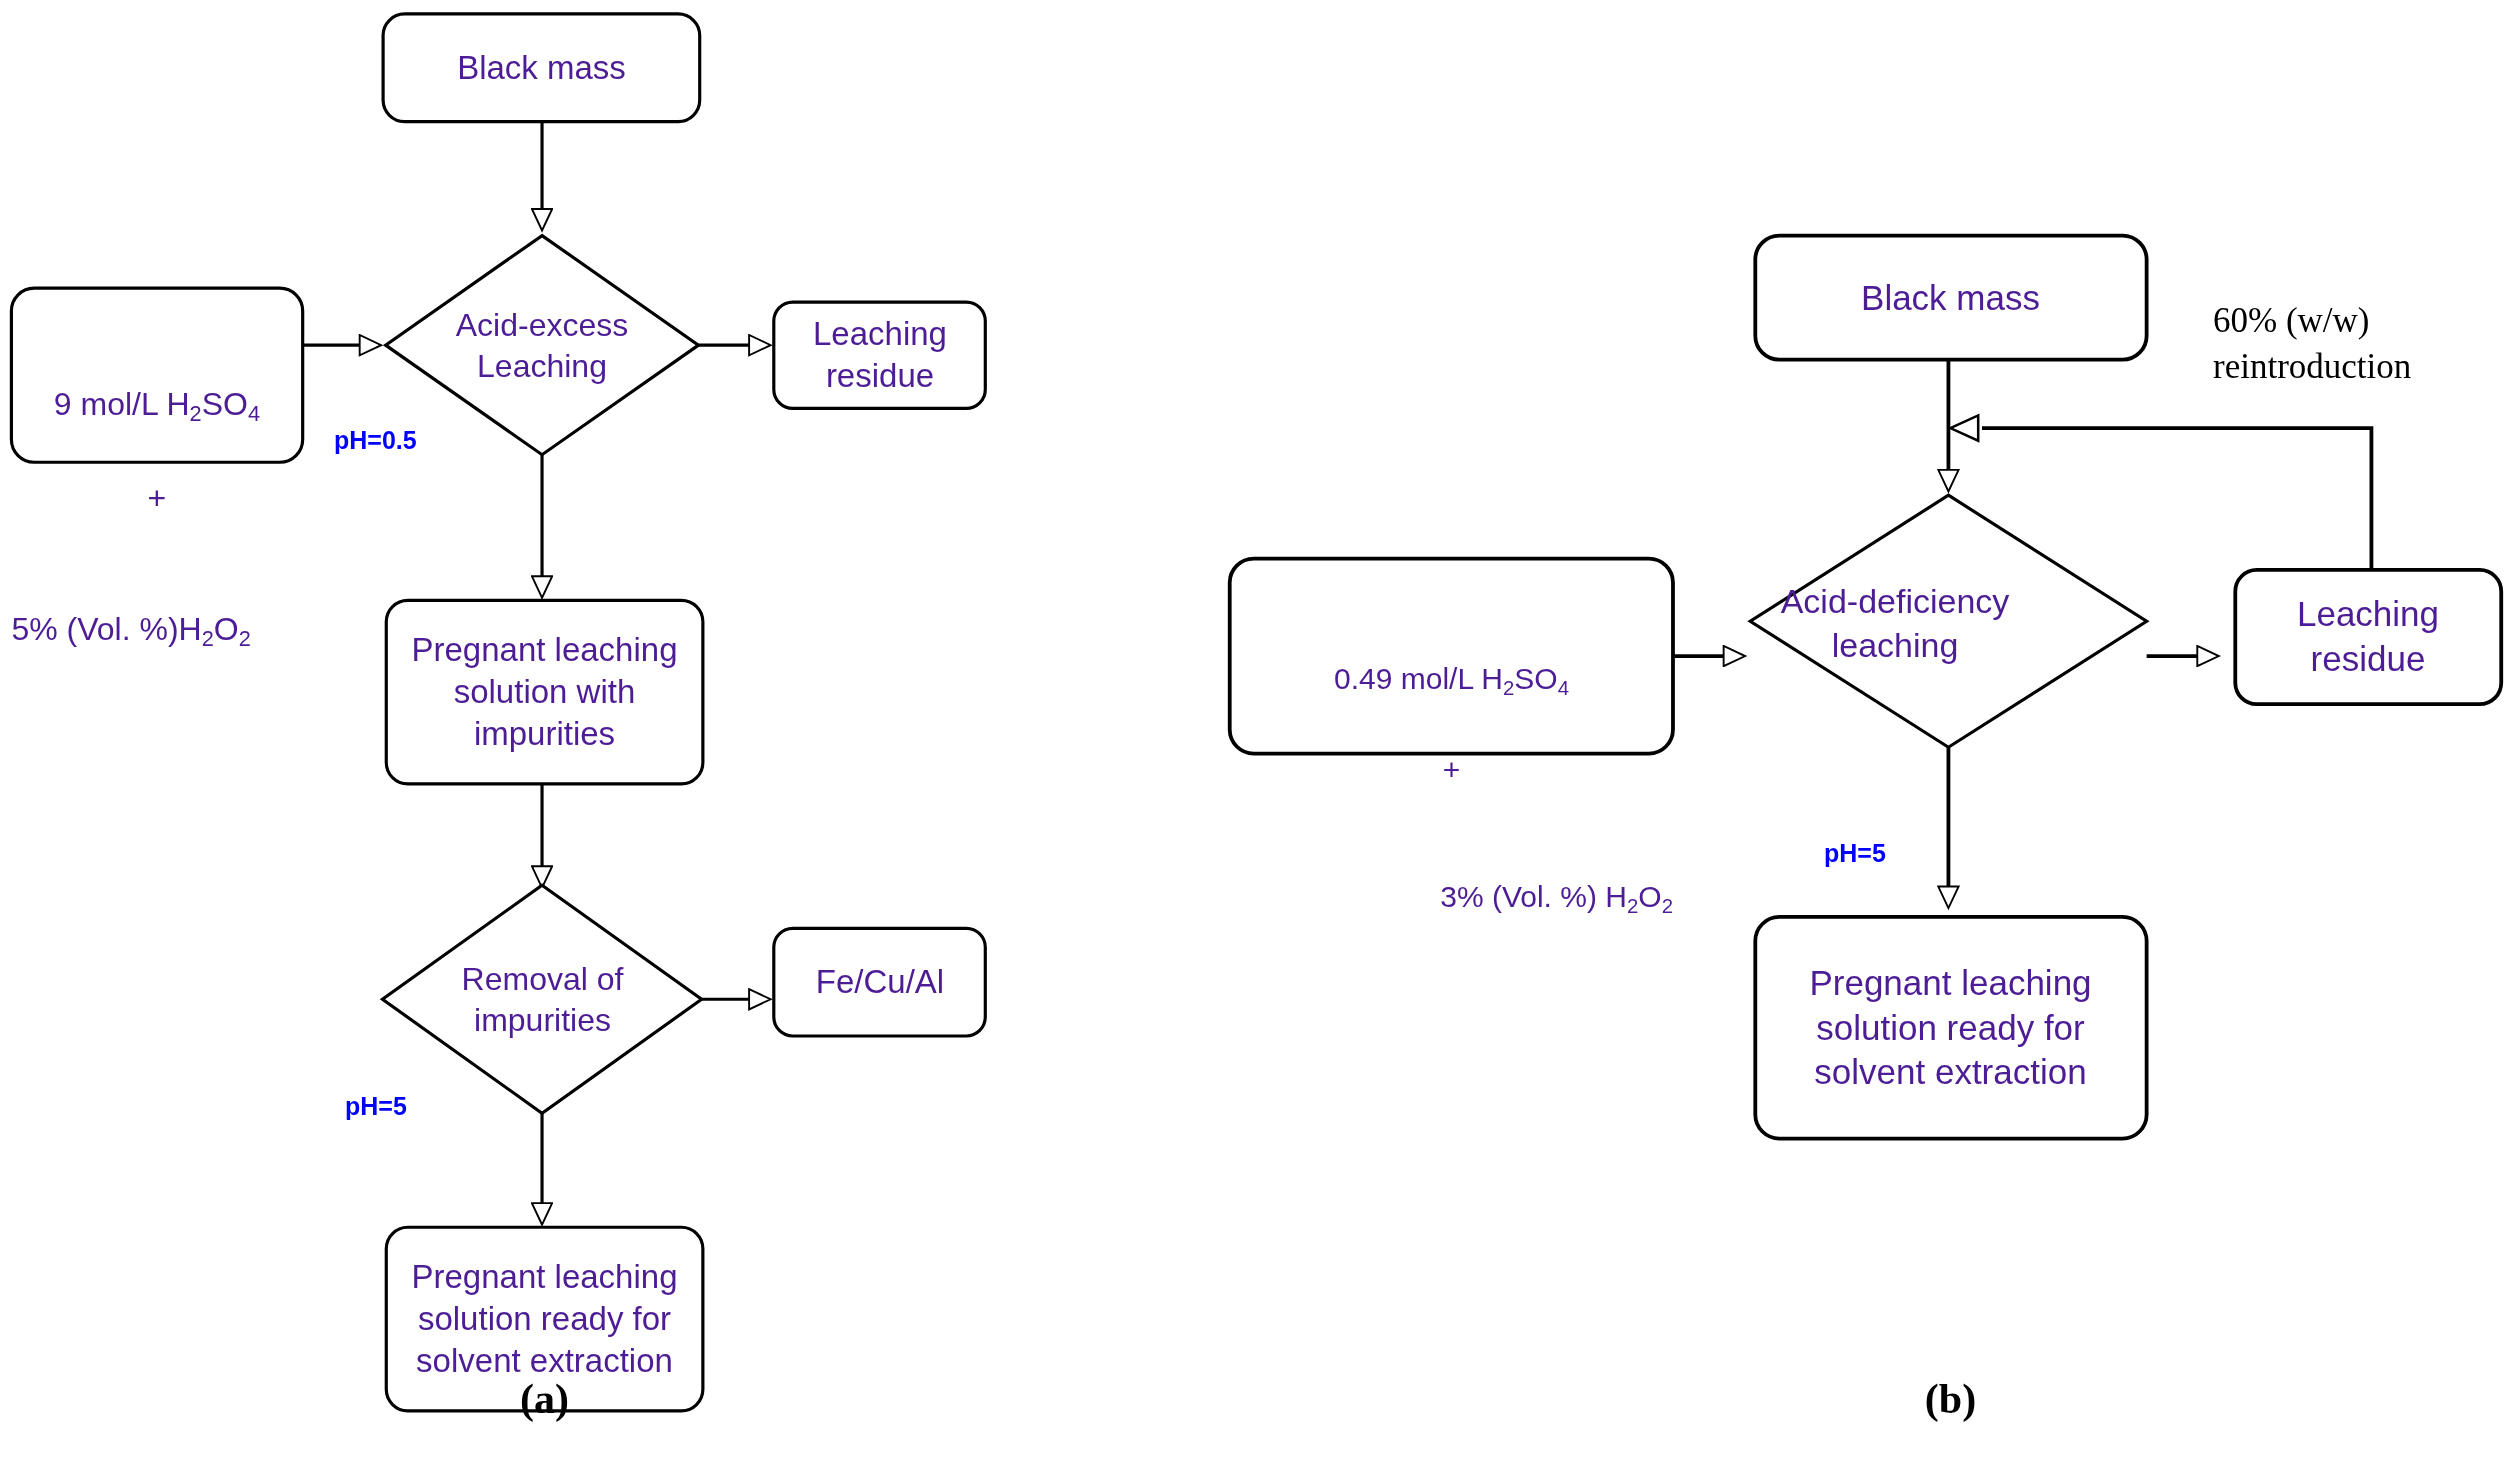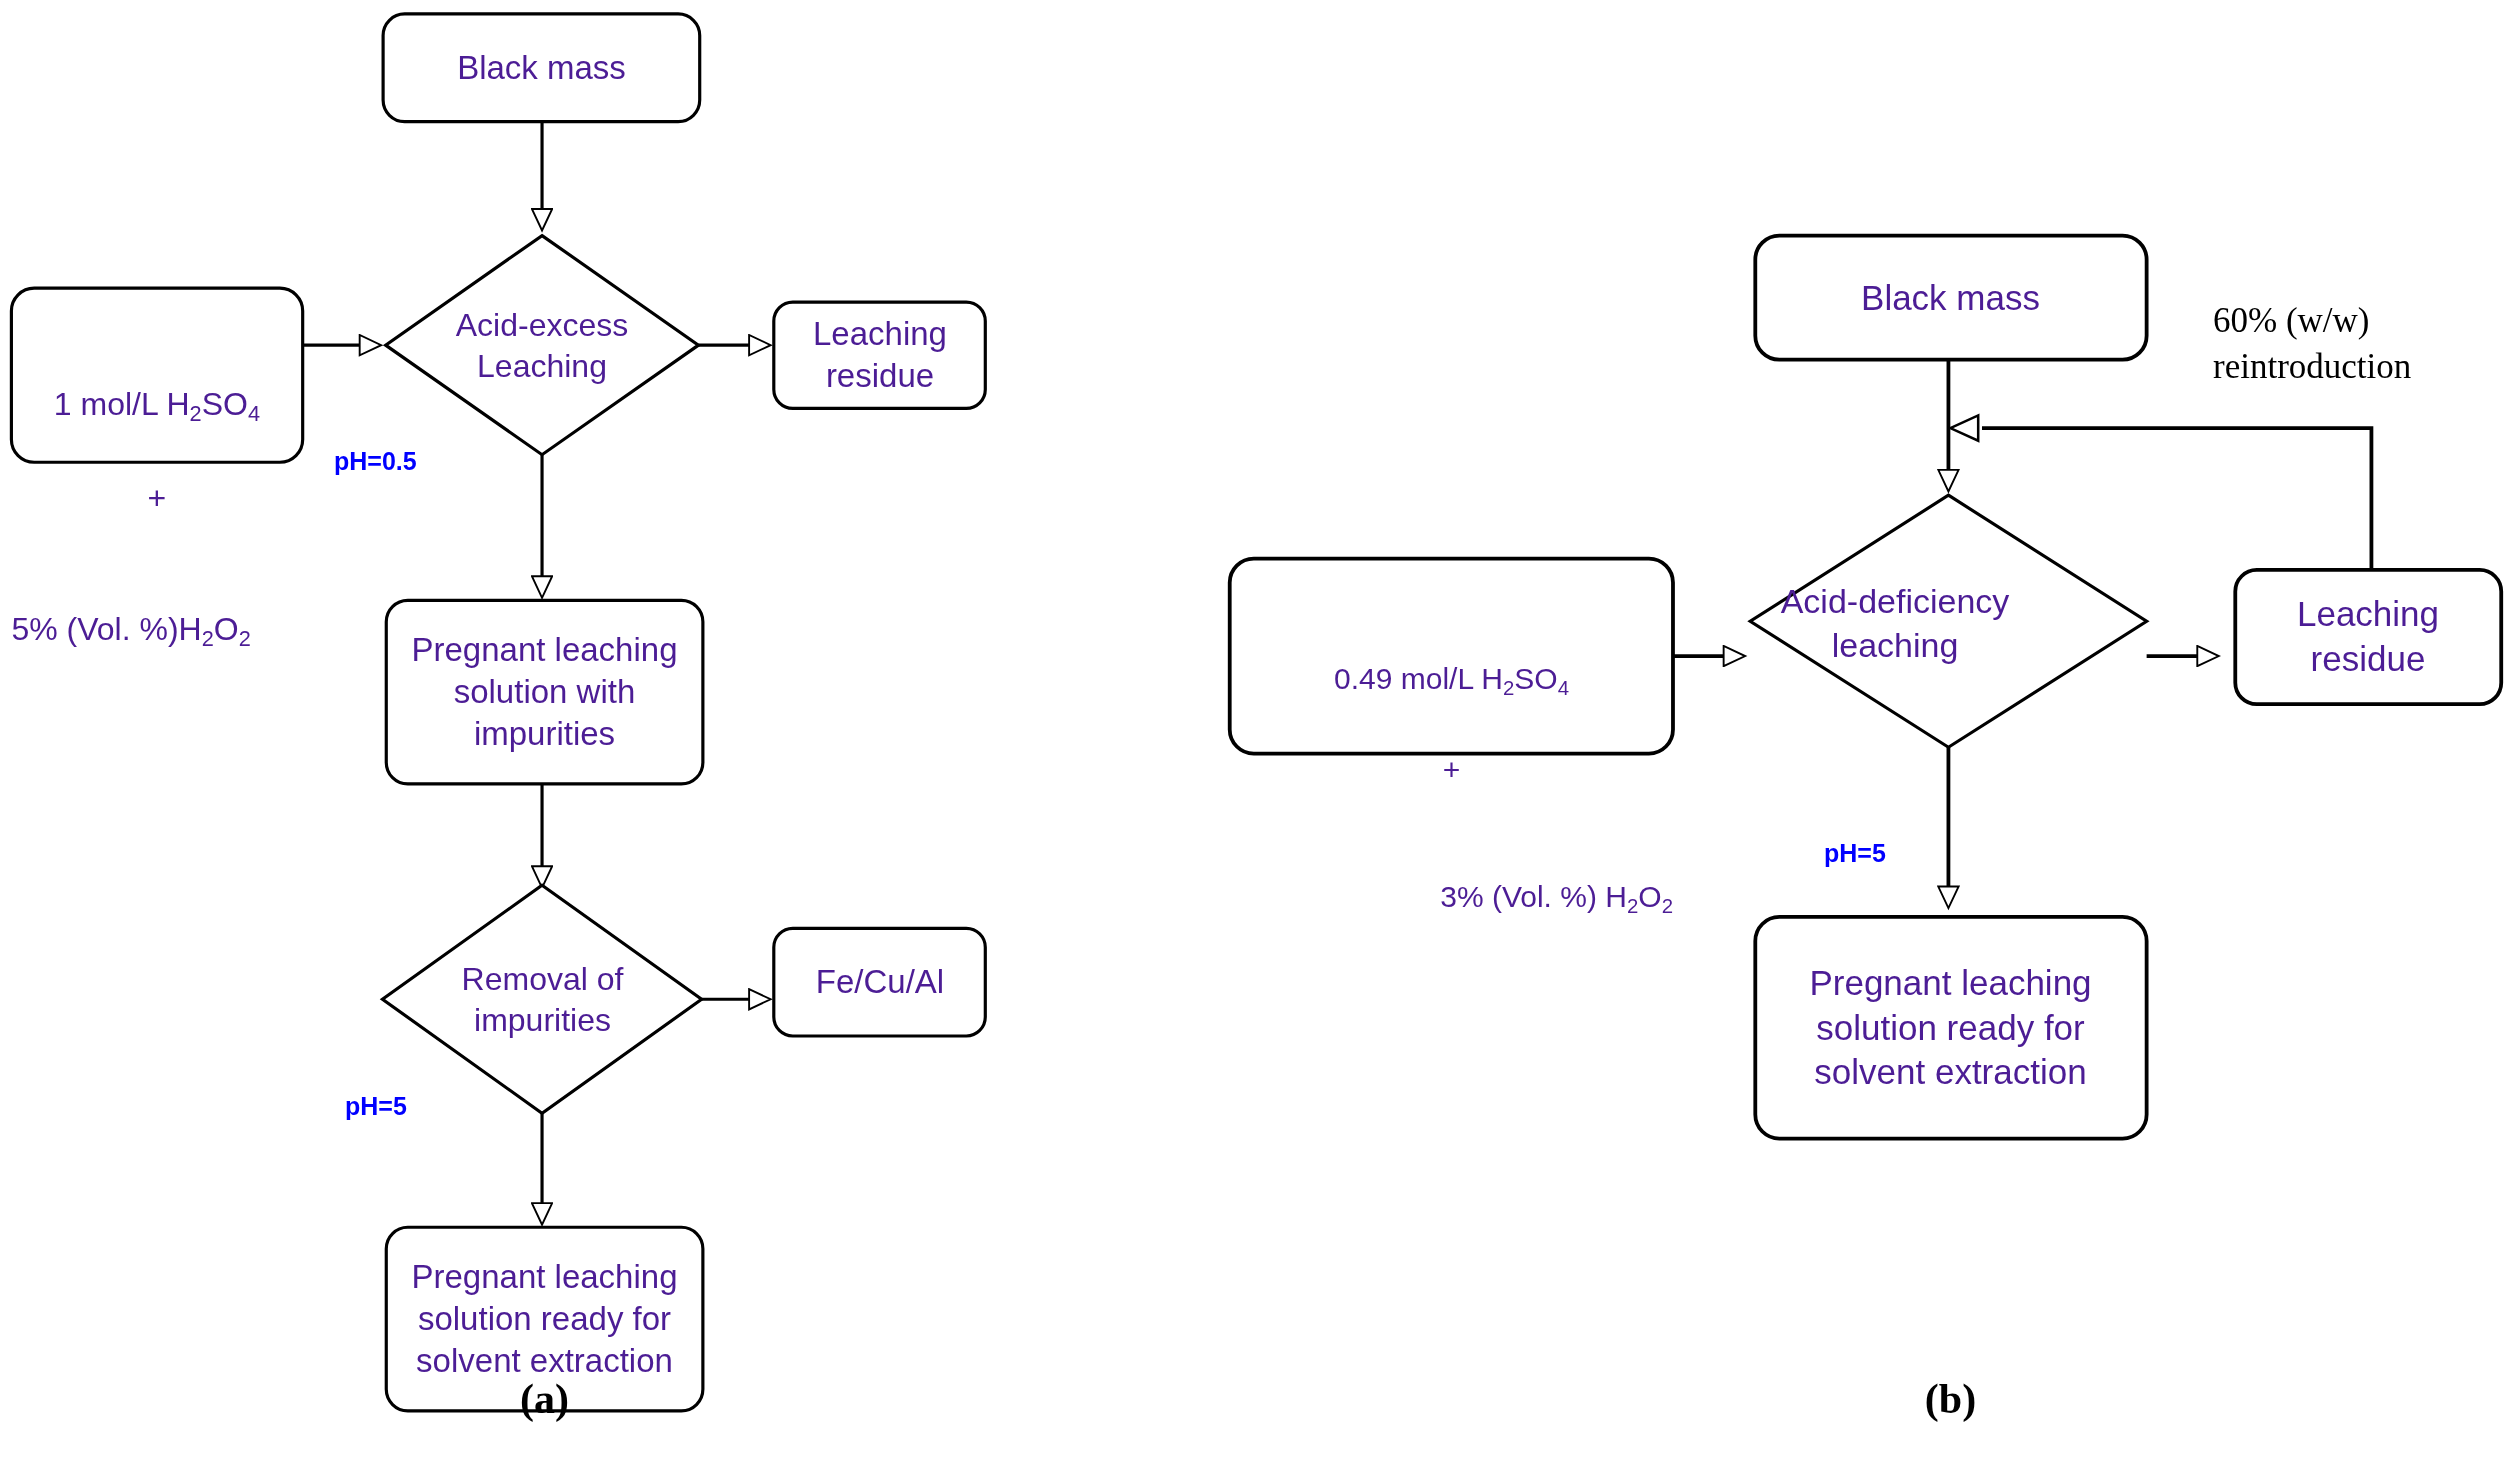--- a/index.html
+++ b/index.html
@@ -138,21 +138,21 @@
 
     <line x1="3077" y1="1180" x2="3077" y2="1400" stroke="#000000" stroke-width="6" marker-end="url(#openArrowDown)"></line>
 
     <rect x="2772" y="1448" width="618" height="350" rx="38" ry="38" fill="#ffffff" stroke="#000000" stroke-width="6"></rect>
   </svg>
 
   <div class="node-text t-box" style="left:383px; top:14px; width:317px; height:108px;">Black mass</div>
 
   <div class="node-text" style="left:11.4px; top:288px; width:291px; height:174px; font-size:32px; display:block; padding-top:14px; box-sizing:border-box;">
     <div style="text-align:center;">
-      <span>1 mol/L H</span><sub>2</sub><span>SO</span><sub>4</sub>
+      <span>9 mol/L H</span><sub>2</sub><span>SO</span><sub>4</sub>
     </div>
     <div style="text-align:center; margin-top:8.9px;">+</div>
     <div style="text-align:left; margin-top:8.9px;">
       <span>5% (Vol. %)H</span><sub>2</sub><span>O</span><sub>2</sub>
     </div>
   </div>
 
   <div class="node-text t-dia" style="left:405px; top:282px; width:274px; height:127px;">Acid-excess
 Leaching</div>
 
@@ -165,21 +165,21 @@
 
   <div class="node-text t-dia" style="left:412px; top:936px; width:261px; height:127px;">Removal of
 impurities</div>
 
   <div class="node-text t-box" style="left:774px; top:928px; width:212px; height:108px;">Fe/Cu/Al</div>
 
   <div class="node-text t-box" style="left:386px; top:1227px; width:317px; height:184px;">Pregnant leaching
 solution ready for
 solvent extraction</div>
 
-  <div class="ph-label" style="left:334px; top:447px;">pH=0.5</div>
+  <div class="ph-label" style="left:334px; top:426px;">pH=0.5</div>
 
   <div class="ph-label" style="left:345px; top:1092px;">pH=5</div>
 
   <div class="panel-caption" style="left:386px; top:1375px; width:317px;">(a)</div>
 
   <div class="node-text t-box-b" style="left:1755px; top:236px; width:391px; height:124px;">Black mass</div>
 
   <div class="node-text" style="left:1230px; top:566px; width:443px; height:195px; font-size:30px; display:block; padding-top:17.7px; box-sizing:border-box;">
     <div style="text-align:center;">
       <span>0.49 mol/L H</span><sub>2</sub><span>SO</span><sub>4</sub>

